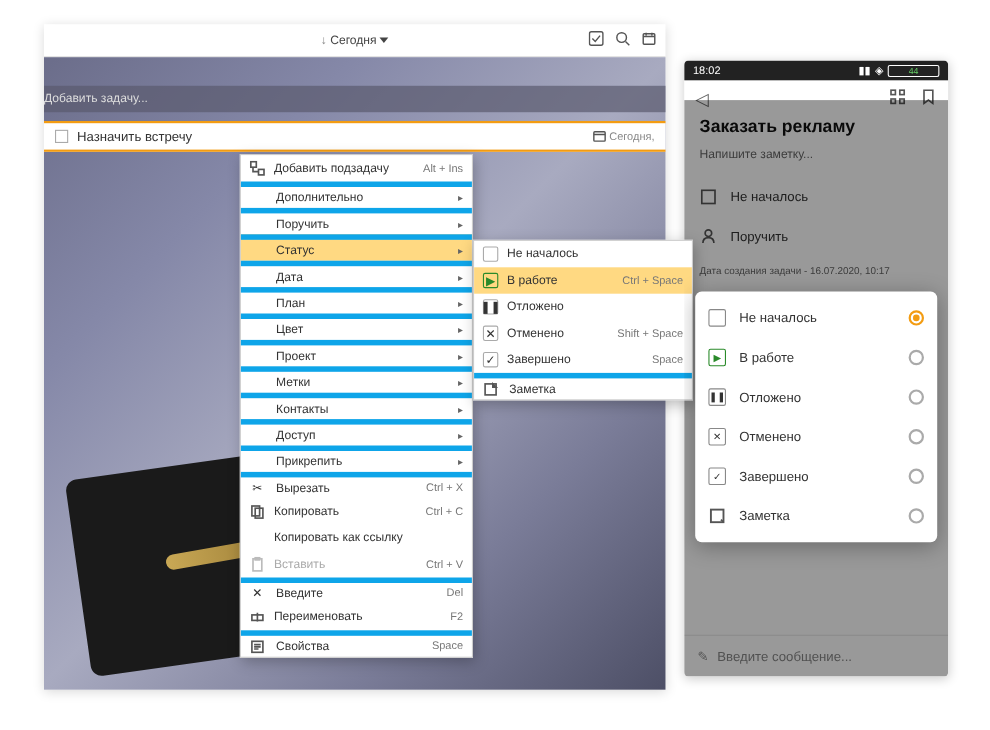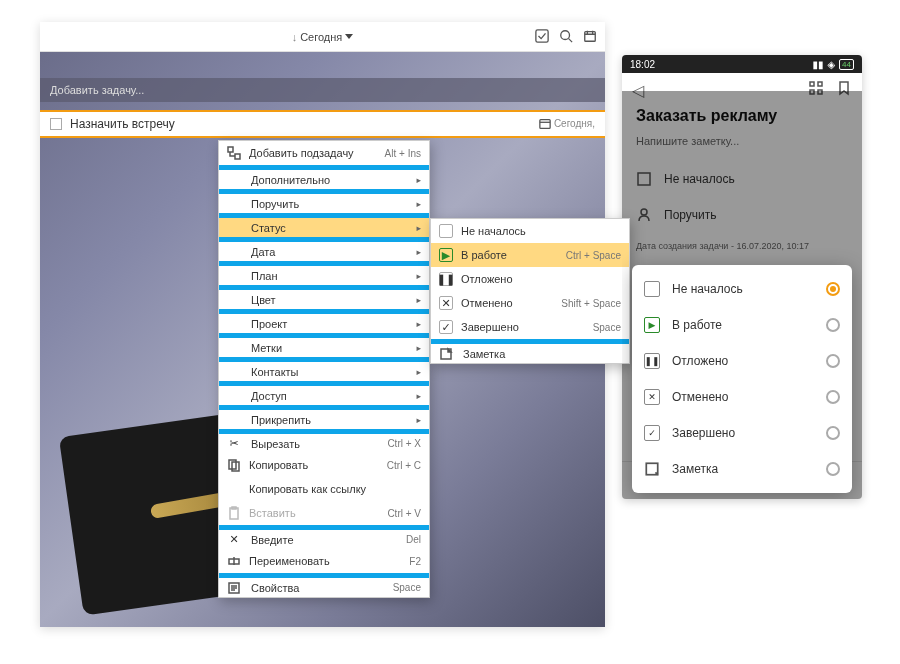--- a/index.html
+++ b/index.html
@@ -29,29 +29,29 @@
   background: #1a1a1a; border-radius: 10px; transform: rotate(-8deg);
 }
 .d-bg::after {
   content: ""; position: absolute; left: 110px; bottom: 120px; width: 140px; height: 14px;
   background: linear-gradient(90deg, #c9a855, #8a6d2a); border-radius: 7px; transform: rotate(-10deg);
 }
 
 .add-bar {
   position: absolute; top: 56px; left: 0; right: 0; height: 24px;
   background: rgba(90,90,110,0.7); color: #ddd; font-size: 11px;
-  display: flex; align-items: center; padding: 0 10px;
+  display: flex; align-items: center; padding: 0 0;
 }
 .task-bar {
   position: absolute; top: 88px; left: 0; right: 0; height: 28px;
   background: #fff; border-top: 2px solid #f39c12; border-bottom: 2px solid #f39c12;
   display: flex; align-items: center; padding: 0 10px; font-size: 12px; color: #333;
 }
 .task-bar .cb { width: 12px; height: 12px; border: 1px solid #aaa; margin-right: 8px; }
-.task-bar .date { margin-left: auto; font-size: 10px; color: #888; display:flex; align-items:flex-start; gap:3px; }
+.task-bar .date { margin-left: auto; font-size: 10px; color: #888; display:flex; align-items:center; gap:3px; }
 
 
 .ctx {
   position: absolute; top: 118px; left: 178px; width: 212px;
   background: #fff; border: 1px solid #ccc; box-shadow: 2px 4px 12px rgba(0,0,0,0.25);
   font-size: 11px; color: #333; z-index: 10;
 }
 .ctx-row {
   height: 24px; display: flex; align-items: center; padding: 0 8px 0 30px;
   position: relative;
@@ -65,21 +65,21 @@
 
 .sub {
   position: absolute; top: 196px; left: 390px; width: 200px;
   background: #fff; border: 1px solid #ccc; box-shadow: 2px 4px 12px rgba(0,0,0,0.25);
   font-size: 11px; color: #333; z-index: 11;
 }
 .sub .ctx-row .ic { border: 1px solid #aaa; border-radius: 2px; }
 
 
 .mobile {
-  position: absolute; left: 622px; top: 55px; width: 240px; height: 444px;
+  position: absolute; left: 622px; top: 55px; width: 240px; height: 560px;
   background: #fff; box-shadow: 0 2px 10px rgba(0,0,0,0.2); border-radius: 4px;
   overflow: hidden;
 }
 .m-status {
   height: 18px; background: #222; color: #fff; font-size: 10px;
   display: flex; align-items: center; padding: 0 8px;
 }
 .m-status .right { margin-left: auto; display: flex; gap: 4px; align-items: center; }
 .m-dim { position: absolute; inset: 18px 0 0 0; background: rgba(0,0,0,0.4); }
 .m-header {
@@ -307,21 +307,21 @@
     </div>
   </div>
 </div>
 
 <div class="mobile">
   <div class="m-status">
     <span>18:02</span>
     <span class="right">
       <span>▮▮</span>
       <span>◈</span>
-      <span style="border:1px solid #fff;padding:0 2px;border-radius:2px;font-size:8px;color:#6c6"><span>44</span></span>
+      <span style="border:1px solid #fff;padding:0 18px;border-radius:2px;font-size:8px;color:#6c6"><span>44</span></span>
     </span>
   </div>
   <div style="position:relative; height:calc(100% - 18px);">
     <div class="m-header">
       <span class="back">◁</span>
       <span class="icons">
         <span><svg width="16" height="16" viewBox="0 0 16 16">
               <rect x="2" y="2" width="4" height="4"></rect>
               <rect x="10" y="2" width="4" height="4"></rect>
               <rect x="2" y="10" width="4" height="4"></rect>

